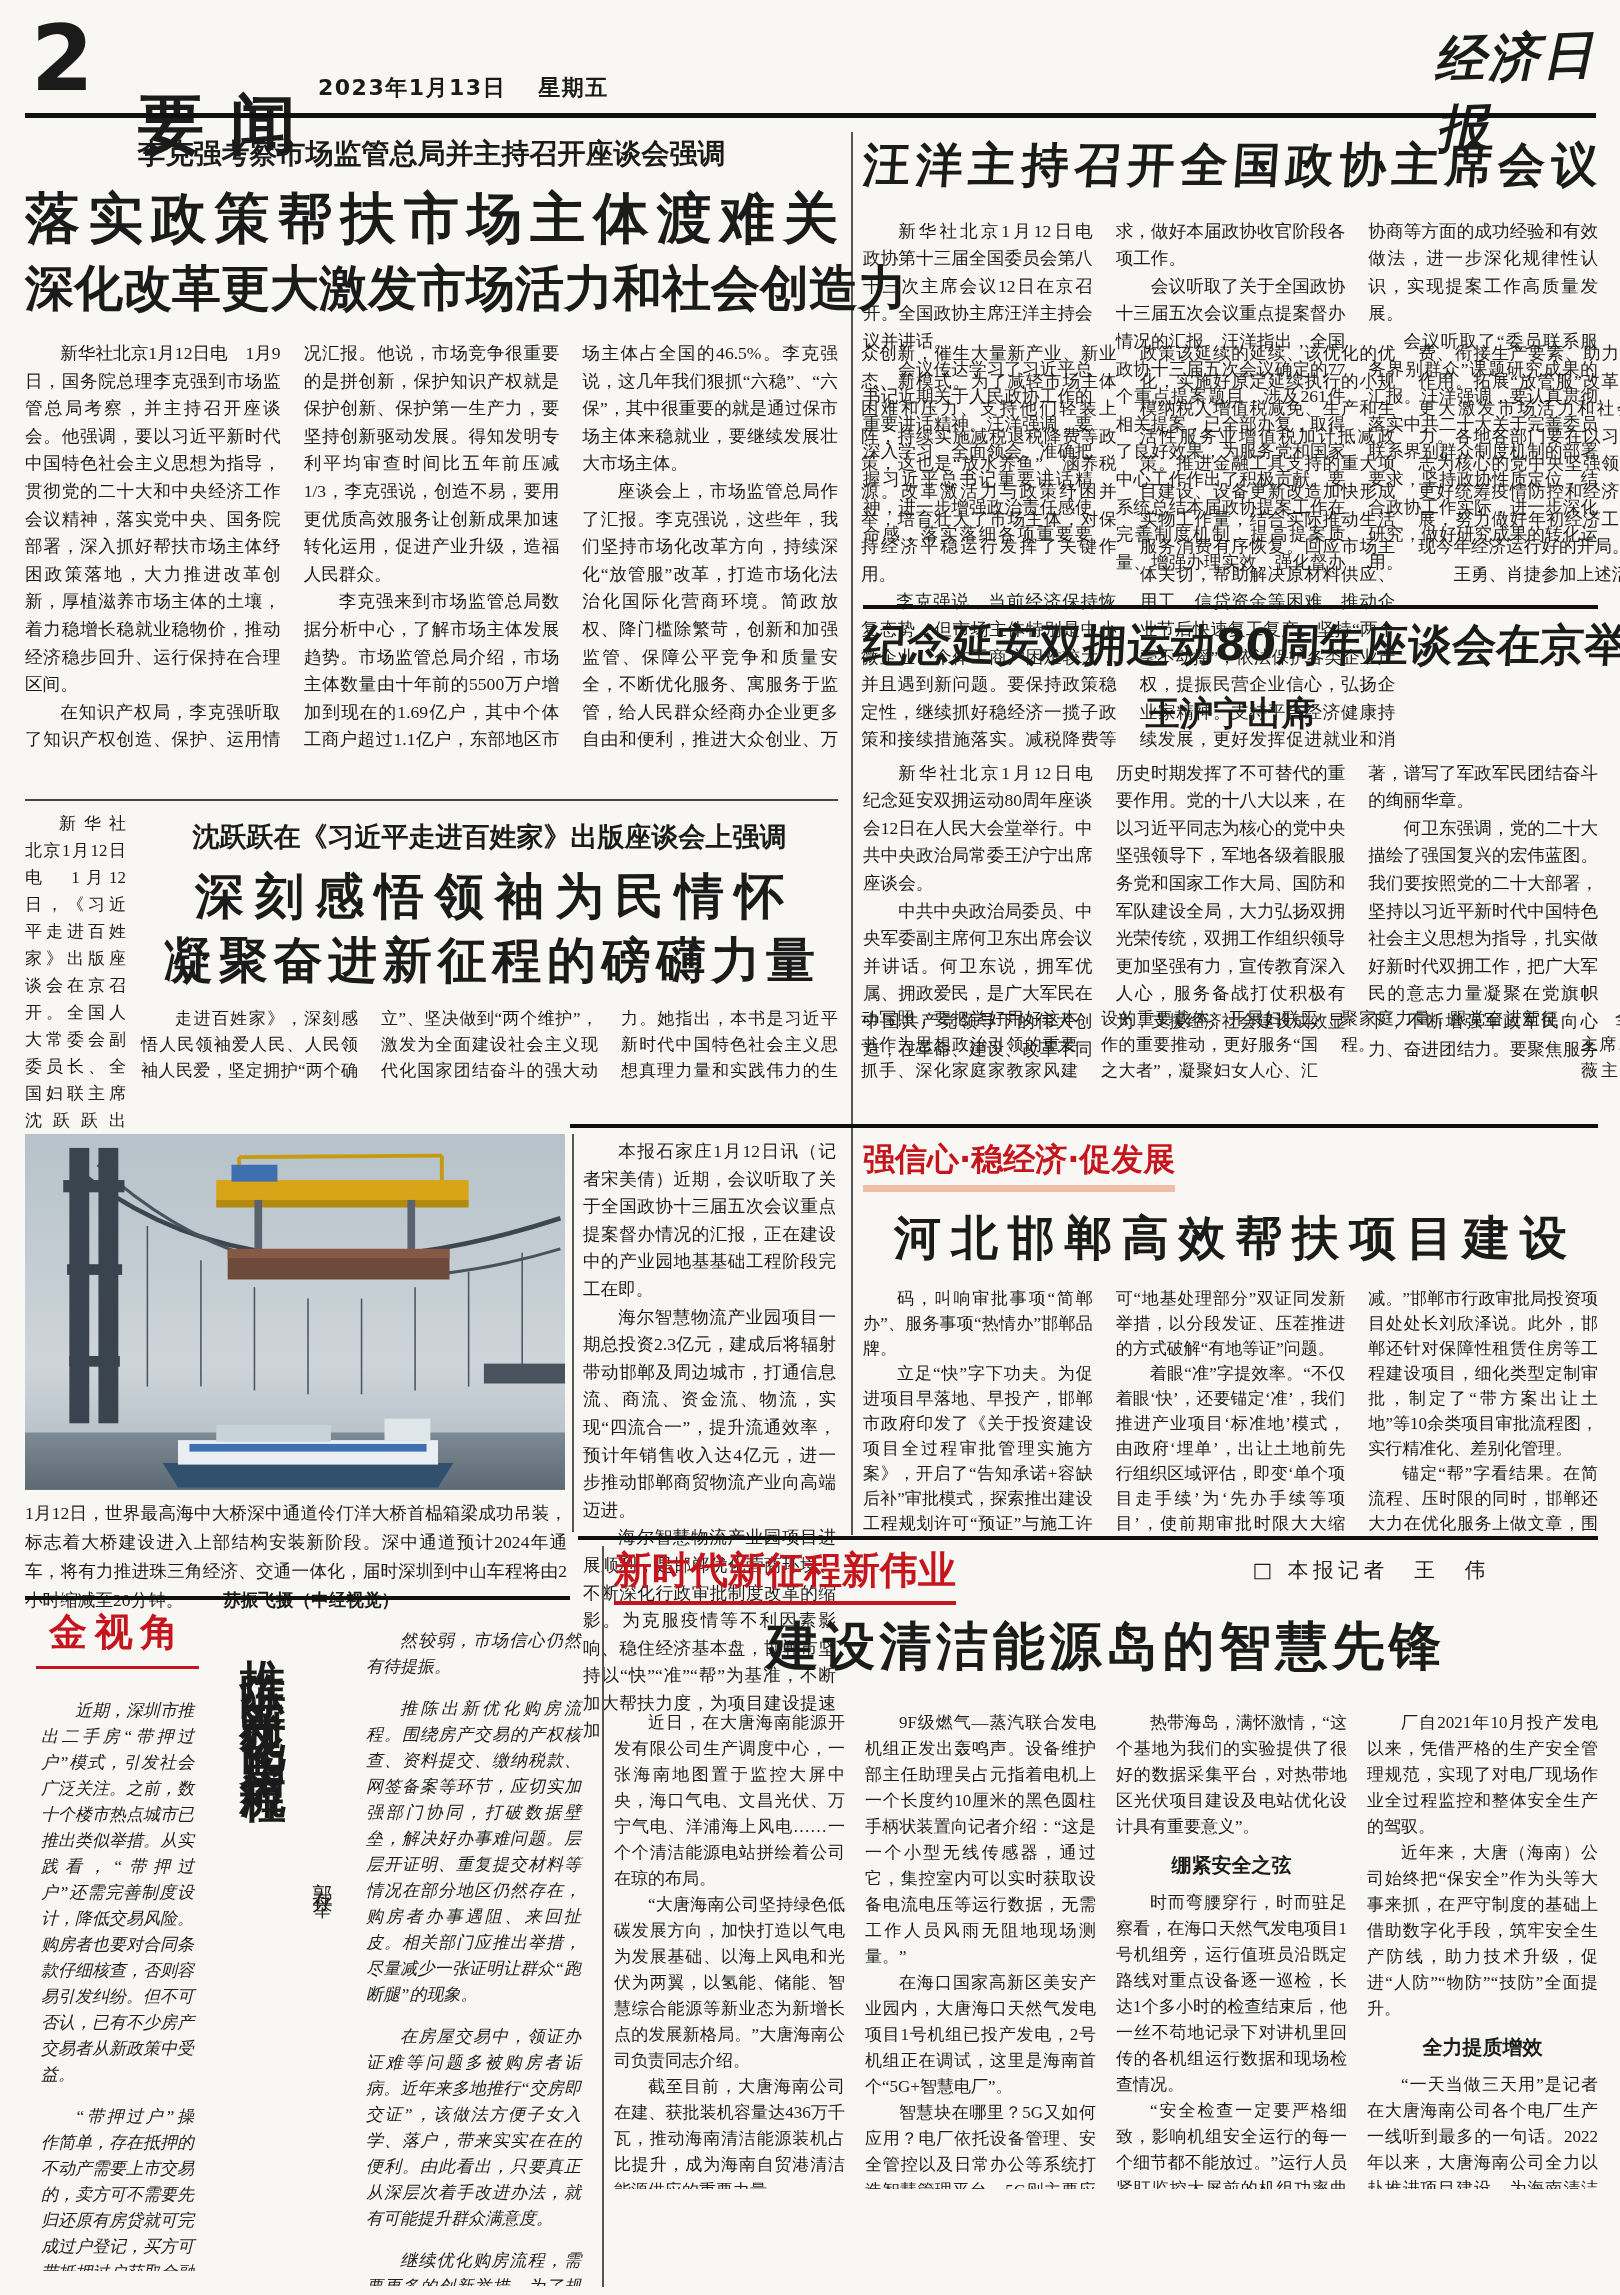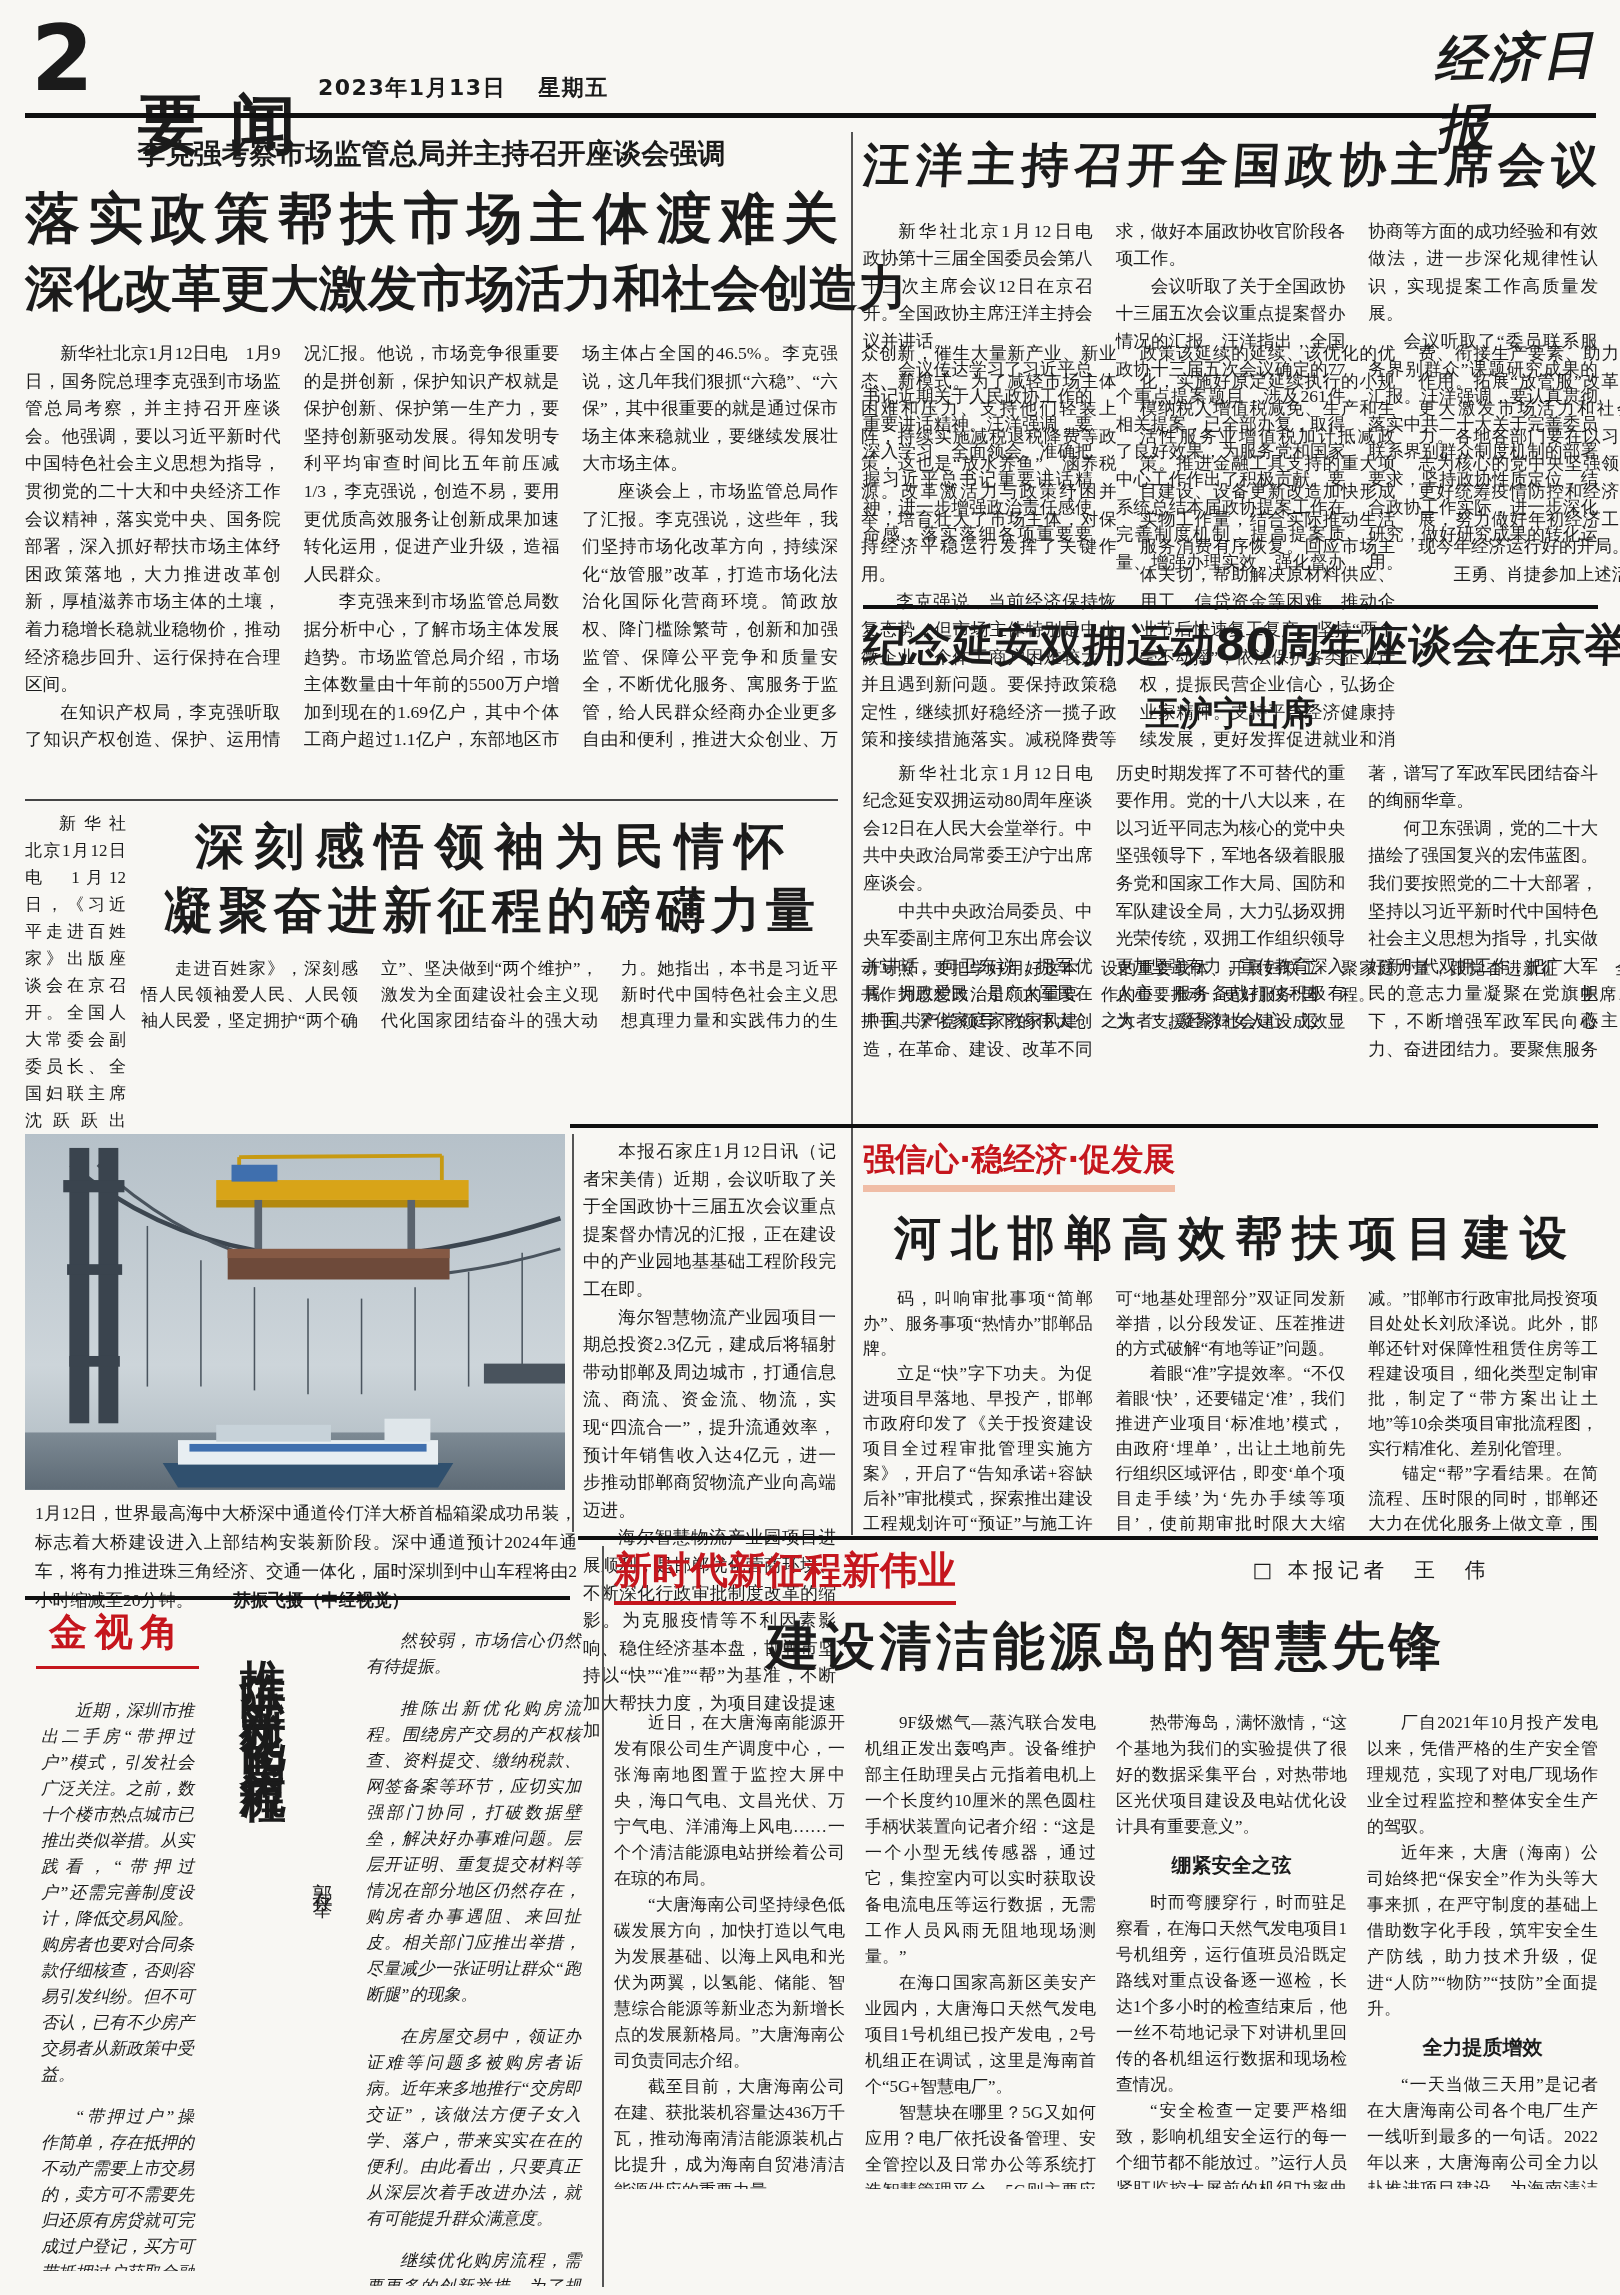--- a/index.html
+++ b/index.html
@@ -22,21 +22,21 @@
   .subhead-center{font-family:"DejaVu Sans","Liberation Sans",sans-serif;font-weight:bold;text-align:center;}
   .body-text{font-size:17.6px;line-height:27.6px;text-align:justify;}
   .body-text p{margin:0;text-indent:2em;}
   .cols3{column-count:3;column-gap:23px;}
   .cols3 p, .ncol p{margin:0;text-indent:2em;}
   .rubric-red{font-family:"DejaVu Sans","Liberation Sans",sans-serif;font-weight:bold;color:#c5161d;display:inline-block;}
   .h4sub{font-family:"DejaVu Sans","Liberation Sans",sans-serif;font-weight:bold;font-size:20px;text-align:center;margin:12.2px 0;}
   .byline{font-family:"DejaVu Sans","Liberation Sans",sans-serif;font-size:20.7px;letter-spacing:4.6px;}
   
   .photo{background:#aebac2;}
-  .caption{font-size:17.6px;line-height:29px;text-align:justify;margin-left:10px;}
+  .caption{font-size:17.6px;line-height:29px;text-align:justify;}
   .caption .credit{font-weight:bold;}
   
   .goldbox-title{font-family:"DejaVu Sans","Liberation Sans",sans-serif;font-weight:bold;color:#c5161d;font-size:38px;
                  text-align:center;letter-spacing:7.7px;border-bottom:3.8px solid #c5161d;padding-bottom:7.7px;margin:0 10.7px 13.8px 10.7px;}
   .vtitle{writing-mode:vertical-rl;font-family:"DejaVu Sans","Liberation Sans",sans-serif;font-weight:900;
           font-size:46px;letter-spacing:13.8px;line-height:1.45;}
   .vauthor{writing-mode:vertical-rl;font-size:20px;letter-spacing:7.7px;}
   .smallcol{font-size:17px;line-height:26px;text-align:justify;}
   .smallcol p{margin:16px;text-indent:2em;font-style:italic;}
   .ncol{font-size:17px;line-height:26px;text-align:justify;}
@@ -95,20 +95,21 @@
       </div>
   </div>
   <div class="abs rule-heavy" style="left:570px;top:1124px;width:1028px;height:3.8px;"></div>
 
   <div class="abs rule-thin" style="left:25px;top:799px;width:813px;height:1.5px;"></div>
   <div class="abs" style="left:25px;top:805px;width:813px;height:315px;">
     <div class="abs body-text" style="left:0;top:4.6px;width:101px;height:306px;font-size:17px;line-height:27px;">
       <p style="text-indent:2em;margin:0;">新华社北京1月12日电　1月12日，《习近平走进百姓家》出版座谈会在京召开。全国人大常委会副委员长、全国妇联主席沈跃跃出席，强调要深入学习贯彻党的二十大精神，学好《习近平</p>
     </div>
     <div class="abs" style="left:116px;top:0;width:697px;">
+      <div class="kicker" style="font-size:27px;margin-top:13.8px;">沈跃跃在《习近平走进百姓家》出版座谈会上强调</div>
       <div class="headline" style="font-size:49px;margin-top:13.8px;padding:0 54px;">深刻感悟领袖为民情怀</div>
       <div class="headline" style="font-size:49px;margin-top:9.2px;padding:0 23px;">凝聚奋进新征程的磅礴力量</div>
       <div class="body-text cols3" style="margin-top:18.4px;height:103px;font-size:17px;line-height:26px;">
           <p>走进百姓家》，深刻感悟人民领袖爱人民、人民领袖人民爱，坚定拥护“两个确立”、坚决做到“两个维护”，激发为全面建设社会主义现代化国家团结奋斗的强大动力。她指出，本书是习近平新时代中国特色社会主义思想真理力量和实践伟力的生动写照，要把学好用好这本书作为思想政治引领的重要抓手、深化家庭家教家风建设的重要载体、开展妇联工作的重要推动，更好服务“国之大者”，凝聚妇女人心、汇聚家庭力量，跟党奋进新征程。</p>
           <p>全国妇联党组书记、副主席、书记处第一书记黄晓薇主持会议。中央有关部门、各省区市妇联及家庭代表参加座谈。</p>
         </div>
     </div>
   </div>
 
   <div class="abs photo" style="left:25px;top:1134px;width:540px;height:356px;">

